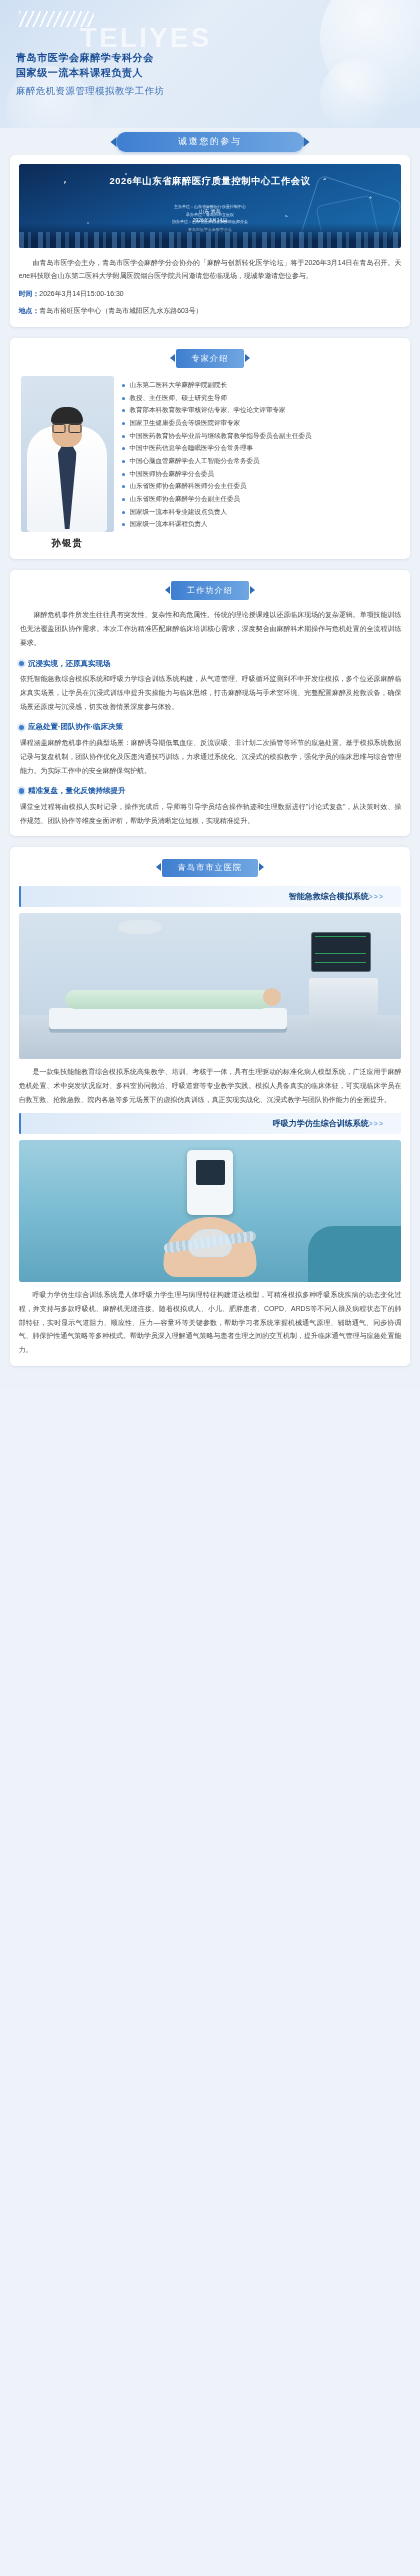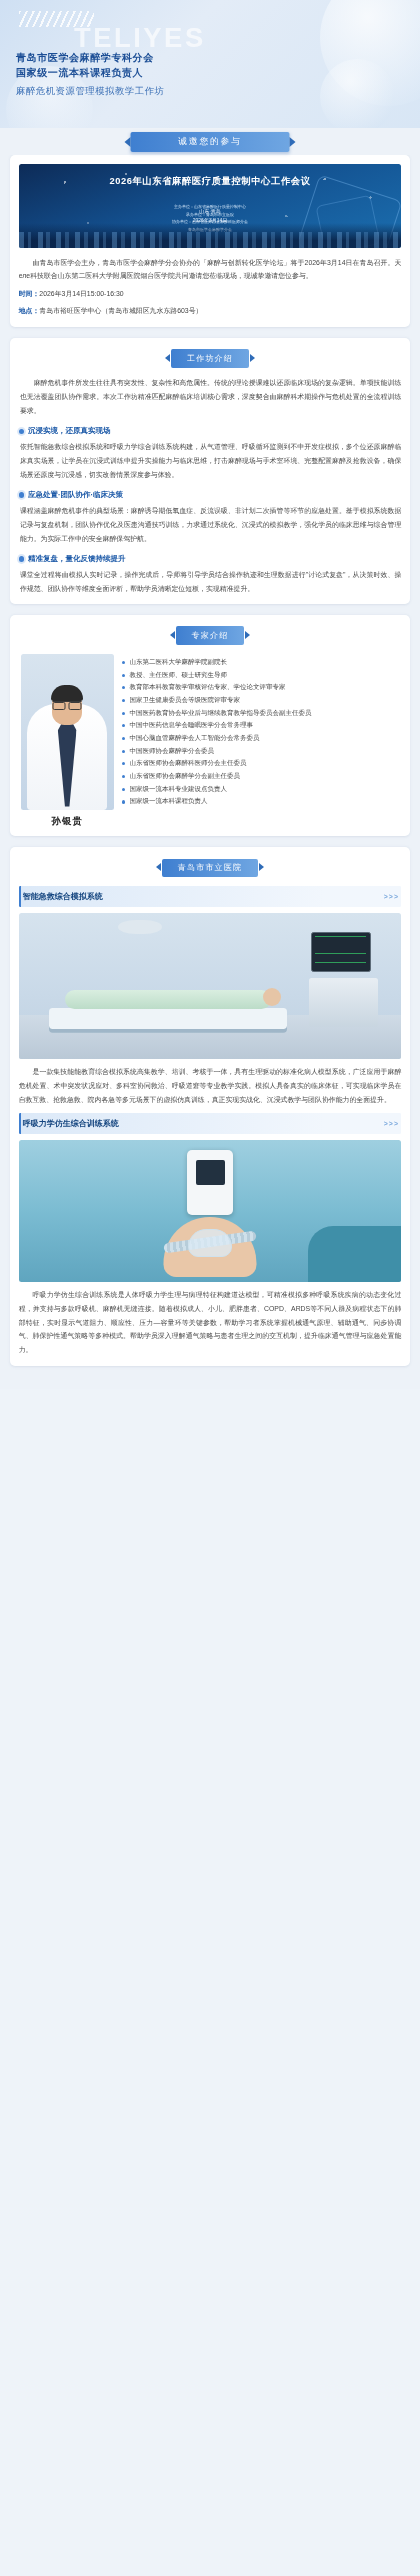--- a/index.html
+++ b/index.html
@@ -13,21 +13,21 @@
 
   
   .header {
     position: relative;
     height: 128px;
     background: linear-gradient(135deg, #cfe0f3 0%, #e3ecf7 40%, #d8e6f5 100%);
     overflow: hidden;
   }
   .header .ghost-text {
     position: absolute;
-    top: 22.4px; left: 74px;
+    top: 22.4px; left: 80px;
     font-size: 27.4px;
     font-weight: bold;
     letter-spacing: 2.5px;
     color: rgba(255,255,255,0.65);
   }
   .header .stripes {
     position: absolute;
     top: 11.2px; left: 18.7px;
     width: 75px; height: 16px;
     background: repeating-linear-gradient(115deg, rgba(255,255,255,.85) 0 1.9px, transparent 1.9px 6.2px);
@@ -62,25 +62,25 @@
     font-size: 9.3px;
     color: #3a6fb5;
     font-weight: normal;
     letter-spacing: 0.6px;
   }
 
   
   .ribbon-wrap { position: relative; height: 27.4px; background: #edf2f8; }
   .ribbon {
     position: absolute; left: 50%; transform: translateX(-50%); top: 3.7px;
-    width: 159px; height: 20px;
+    width: 187px; height: 20px;
     background: linear-gradient(90deg, #3f7fd0, #6fa6e2);
     color: #fff; font-size: 8.7px; letter-spacing: 1.9px;
     display: flex; align-items: center; justify-content: center;
-    border-radius: 2px;
+    border-radius: 9px;
     box-shadow: 0 1.2px 3.1px rgba(60,110,180,.3);
   }
   .ribbon:before, .ribbon:after {
     content: ""; position: absolute; top: 5px;
     border-top: 5px solid transparent; border-bottom: 5px solid transparent;
   }
   .ribbon:before { left: -6.2px; border-right: 6.2px solid #2f6cb8; }
   .ribbon:after  { right: -6.2px; border-left: 6.2px solid #2f6cb8; }
 
   
@@ -253,23 +253,23 @@
     font-size: 6.5px; line-height: 1.95; color: #454545;
     position: relative; padding-left: 7.5px;
   }
   .expert-list li:before {
     content: ""; position: absolute; left: 0; top: 5px;
     width: 3.1px; height: 3.1px; border-radius: 50%; background: #3f7fd0;
   }
 
   
   .prod-title {
-    display: flex; align-items: center; justify-content: space-between;
+    display: flex; align-items: center; justify-content: flex-end;
     font-size: 8px; font-weight: bold; color: #14457f;
-    padding: 5px 2px;
+    padding: 5px 17px;
     background: linear-gradient(90deg, #dce9f8, #f2f7fd 80%);
     border-left: 2.5px solid #3f7fd0;
     border-radius: 1.2px;
     margin-bottom: 6.2px;
   }
   .prod-title .arrows { color: #7aa8dc; font-size: 6.9px; letter-spacing: 1.2px; }
 
   .photo-sim {
     height: 146px; border-radius: 2.5px; overflow: hidden; position: relative;
     background: linear-gradient(180deg, #d6e3ee 0%, #c9d9e8 55%, #bed0e0 100%);
@@ -386,45 +386,20 @@
       <div class="skyline"></div>
     </div>
 
     <div class="para">由青岛市医学会主办，青岛市医学会麻醉学分会协办的「麻醉与创新转化医学论坛」将于2026年3月14日在青岛召开。天еле科技联合山东第二医科大学附属医院烟台医学院共同邀请您莅临现场，现诚挚邀请您位参与。</div>
     <div class="meta">
       <b>时间：</b><span>2026年3月14日15:00-16:30</span>
     </div>
     <div class="meta">
       <b>地点：</b><span>青岛市裕旺医学中心（青岛市城阳区九水东路603号）</span>
     </div>
-  </div>
-
-  <div class="card">
-    <div class="sec-title-wrap">
-      <span class="sec-title">工作坊介绍</span>
-    </div>
-    <div class="bullet-body" style="text-indent:2em">麻醉危机事件所发生往往具有突发性、复杂性和高危属性。传统的理论授课难以还原临床现场的复杂逻辑。单项技能训练也无法覆盖团队协作需求。本次工作坊精准匹配麻醉临床培训核心需求，深度契合由麻醉科术期操作与危机处置的全流程训练要求。</div>
-
-    <div class="bullet-head">
-      <span class="dot"></span>
-      <span>沉浸实境，还原真实现场</span>
-    </div>
-    <div class="bullet-body">依托智能急救综合模拟系统和呼吸力学综合训练系统构建，从气道管理、呼吸循环监测到不中开发症模拟，多个位还原麻醉临床真实场景，让学员在沉浸式训练中提升实操能力与临床思维，打击麻醉现场与手术室环境、完整配置麻醉及抢救设备，确保场景还原度与沉浸感，切实改善情景深度参与体验。</div>
-
-    <div class="bullet-head">
-      <span class="dot"></span>
-      <span>应急处置·团队协作·临床决策</span>
-    </div>
-    <div class="bullet-body">课程涵盖麻醉危机事件的典型场景：麻醉诱导期低氧血症、反流误吸、非计划二次插管等环节的应急处置。基于模拟系统数据记录与复盘机制，团队协作优化及医患沟通技巧训练，力求通过系统化、沉浸式的模拟教学，强化学员的临床思维与综合管理能力。为实际工作中的安全麻醉保驾护航。</div>
-
-    <div class="bullet-head">
-      <span class="dot"></span>
-      <span>精准复盘，量化反馈持续提升</span>
-    </div>
-    <div class="bullet-body">课堂全过程将由模拟人实时记录，操作完成后，导师将引导学员结合操作轨迹和生理数据进行"讨论式复盘"，从决策时效、操作规范、团队协作等维度全面评析，帮助学员清晰定位短板，实现精准提升。</div>
   </div>
 
   <div class="card">
     <div class="sec-title-wrap">
       <span class="sec-title">专家介绍</span>
     </div>
     <div class="expert">
       <div class="expert-photo">
         <div class="photo-box">
           <div class="coat"></div>
@@ -446,20 +421,45 @@
         <li>山东省医师协会麻醉科医师分会主任委员</li>
         <li>山东省医师协会麻醉学分会副主任委员</li>
         <li>国家级一流本科专业建设点负责人</li>
         <li>国家级一流本科课程负责人</li>
       </ul>
     </div>
   </div>
 
   <div class="card">
     <div class="sec-title-wrap">
+      <span class="sec-title">工作坊介绍</span>
+    </div>
+    <div class="bullet-body" style="text-indent:2em">麻醉危机事件所发生往往具有突发性、复杂性和高危属性。传统的理论授课难以还原临床现场的复杂逻辑。单项技能训练也无法覆盖团队协作需求。本次工作坊精准匹配麻醉临床培训核心需求，深度契合由麻醉科术期操作与危机处置的全流程训练要求。</div>
+
+    <div class="bullet-head">
+      <span class="dot"></span>
+      <span>沉浸实境，还原真实现场</span>
+    </div>
+    <div class="bullet-body">依托智能急救综合模拟系统和呼吸力学综合训练系统构建，从气道管理、呼吸循环监测到不中开发症模拟，多个位还原麻醉临床真实场景，让学员在沉浸式训练中提升实操能力与临床思维，打击麻醉现场与手术室环境、完整配置麻醉及抢救设备，确保场景还原度与沉浸感，切实改善情景深度参与体验。</div>
+
+    <div class="bullet-head">
+      <span class="dot"></span>
+      <span>应急处置·团队协作·临床决策</span>
+    </div>
+    <div class="bullet-body">课程涵盖麻醉危机事件的典型场景：麻醉诱导期低氧血症、反流误吸、非计划二次插管等环节的应急处置。基于模拟系统数据记录与复盘机制，团队协作优化及医患沟通技巧训练，力求通过系统化、沉浸式的模拟教学，强化学员的临床思维与综合管理能力。为实际工作中的安全麻醉保驾护航。</div>
+
+    <div class="bullet-head">
+      <span class="dot"></span>
+      <span>精准复盘，量化反馈持续提升</span>
+    </div>
+    <div class="bullet-body">课堂全过程将由模拟人实时记录，操作完成后，导师将引导学员结合操作轨迹和生理数据进行"讨论式复盘"，从决策时效、操作规范、团队协作等维度全面评析，帮助学员清晰定位短板，实现精准提升。</div>
+  </div>
+
+  <div class="card">
+    <div class="sec-title-wrap">
       <span class="sec-title">青岛市市立医院</span>
     </div>
 
     <div class="prod-title">
       <span>智能急救综合模拟系统</span>
       <span class="arrows">&gt;&gt;&gt;</span>
     </div>
     <div class="photo-sim">
       <div class="lamp"></div>
       <div class="monitor"></div>

